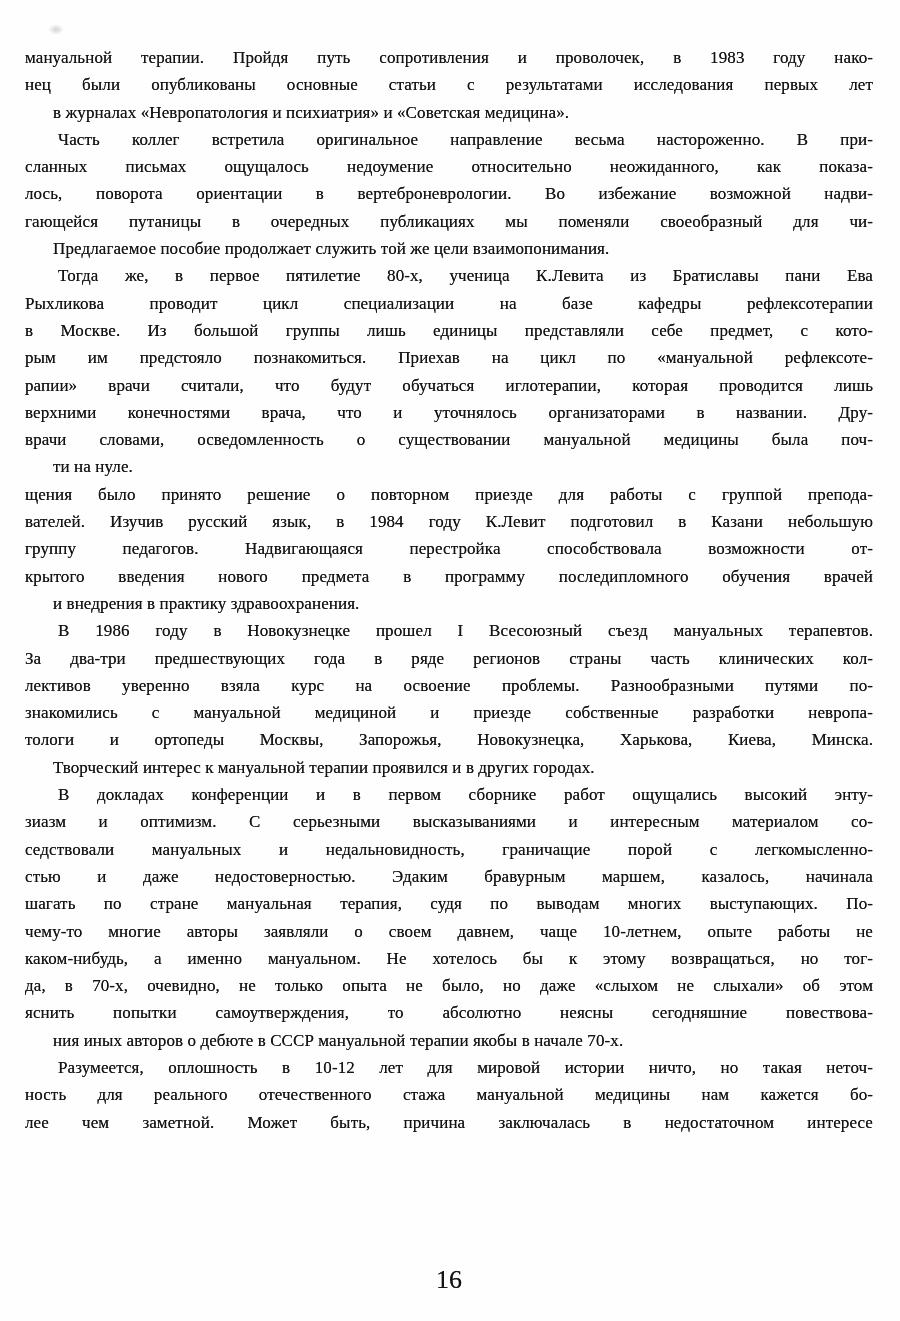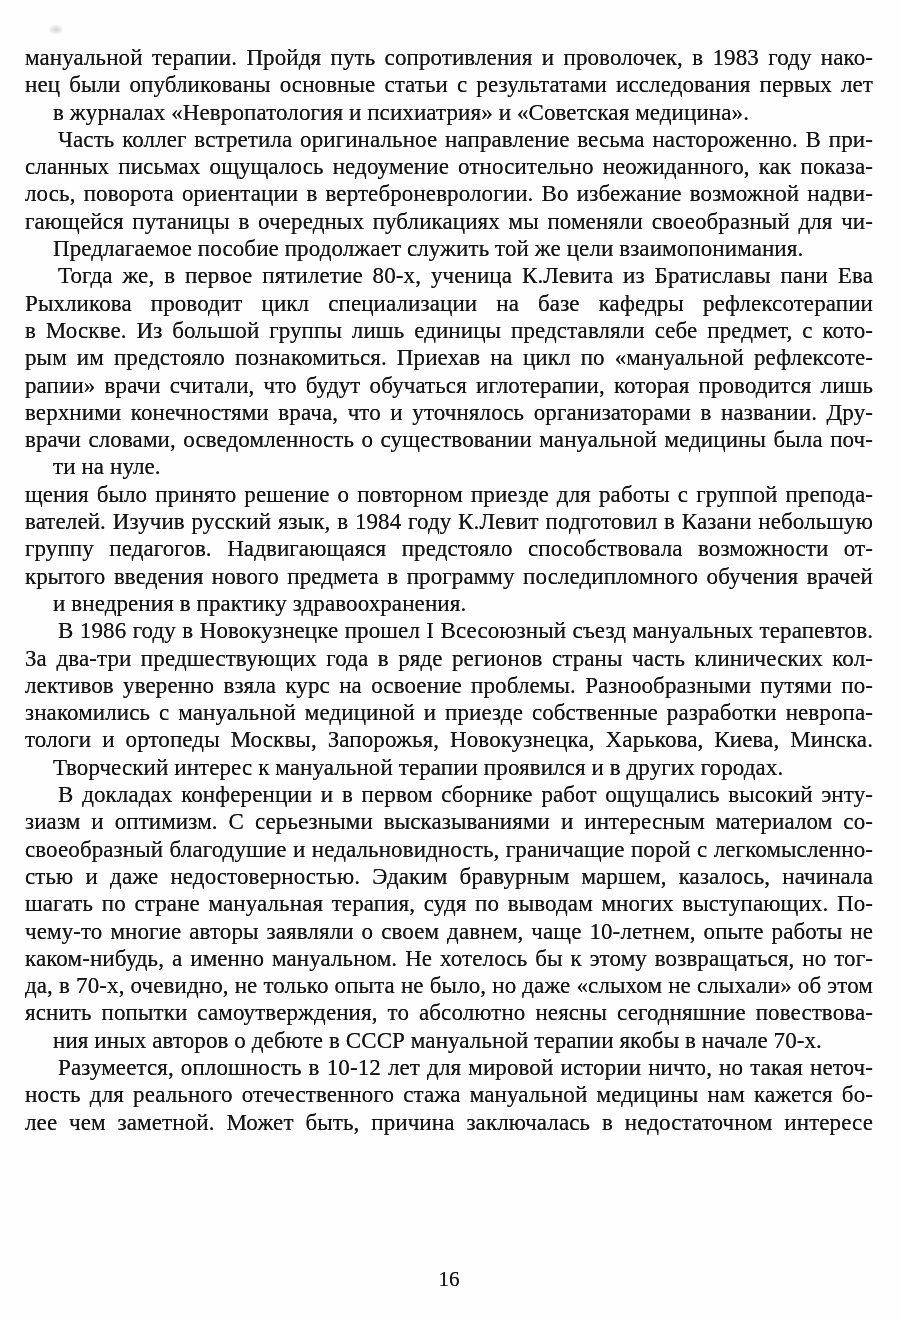--- a/index.html
+++ b/index.html
@@ -28,21 +28,21 @@
     width: 16px;
     height: 11px;
     border-radius: 50%;
     background: radial-gradient(ellipse at center, rgba(110,110,110,0.30), rgba(110,110,110,0.0) 70%);
   }
   .page-text {
     position: absolute;
     left: 25px;
     top: 44px;
     width: 848px;
-    font-size: 23px;
+    font-size: 17px;
     line-height: 27.3px;
     letter-spacing: 0.1px;
     text-shadow: 0 0 0.45px rgba(10,10,10,0.75); 
   }
   .para { margin: 0; }
   .line {
     text-align: justify;
     text-align-last: justify;
     white-space: normal;
   }
@@ -52,21 +52,21 @@
   }
   .line.indent {
     text-indent: 33px;
   }
   .page-number {
     position: absolute;
     left: 25px;
     top: 1266px;
     width: 848px;
     text-align: center;
-    font-size: 21px;
+    font-size: 26px;
     line-height: 27px;
     text-shadow: 0 0 0.45px rgba(10,10,10,0.75);
   }
 </style>
 </head>
 <body>
 
 <div class="page">
   <div class="smudge"></div>
   <div class="page-text">
@@ -88,36 +88,36 @@
         <div class="line">в Москве. Из большой группы лишь единицы представляли себе предмет, с кото-</div>
         <div class="line">рым им предстояло познакомиться. Приехав на цикл по «мануальной рефлексоте-</div>
         <div class="line">рапии» врачи считали, что будут обучаться иглотерапии, которая проводится лишь</div>
         <div class="line">верхними конечностями врача, что и уточнялось организаторами в названии. Дру-</div>
         <div class="line">врачи словами, осведомленность о существовании мануальной медицины была поч-</div>
         <div class="line flush">ти на нуле.</div>
       </div>
       <div class="para">
         <div class="line">щения было принято решение о повторном приезде для работы с группой препода-</div>
         <div class="line">вателей. Изучив русский язык, в 1984 году К.Левит подготовил в Казани небольшую</div>
-        <div class="line">группу педагогов. Надвигающаяся предстояло способствовала возможности от-</div>
+        <div class="line">группу педагогов. Надвигающаяся перестройка способствовала возможности от-</div>
         <div class="line">крытого введения нового предмета в программу последипломного обучения врачей</div>
         <div class="line flush">и внедрения в практику здравоохранения.</div>
       </div>
       <div class="para">
         <div class="line indent">В 1986 году в Новокузнецке прошел I Всесоюзный съезд мануальных терапевтов.</div>
         <div class="line">За два-три предшествующих года в ряде регионов страны часть клинических кол-</div>
         <div class="line">лективов уверенно взяла курс на освоение проблемы. Разнообразными путями по-</div>
         <div class="line">знакомились с мануальной медициной и приезде собственные разработки невропа-</div>
         <div class="line">тологи и ортопеды Москвы, Запорожья, Новокузнецка, Харькова, Киева, Минска.</div>
         <div class="line flush">Творческий интерес к мануальной терапии проявился и в других городах.</div>
       </div>
       <div class="para">
         <div class="line indent">В докладах конференции и в первом сборнике работ ощущались высокий энту-</div>
         <div class="line">зиазм и оптимизм. С серьезными высказываниями и интересным материалом со-</div>
-        <div class="line">своеобразный благодушие и недальновидность, граничащие порой с легкомысленно-</div>
+        <div class="line">седствовали мануальных и недальновидность, граничащие порой с легкомысленно-</div>
         <div class="line">стью и даже недостоверностью. Эдаким бравурным маршем, казалось, начинала</div>
         <div class="line">шагать по стране мануальная терапия, судя по выводам многих выступающих. По-</div>
         <div class="line">чему-то многие авторы заявляли о своем давнем, чаще 10-летнем, опыте работы не</div>
         <div class="line">каком-нибудь, а именно мануальном. Не хотелось бы к этому возвращаться, но тог-</div>
         <div class="line">да, в 70-х, очевидно, не только опыта не было, но даже «слыхом не слыхали» об этом</div>
         <div class="line">яснить попытки самоутверждения, то абсолютно неясны сегодняшние повествова-</div>
         <div class="line flush">ния иных авторов о дебюте в СССР мануальной терапии якобы в начале 70-х.</div>
       </div>
       <div class="para">
         <div class="line indent">Разумеется, оплошность в 10-12 лет для мировой истории ничто, но такая неточ-</div>

